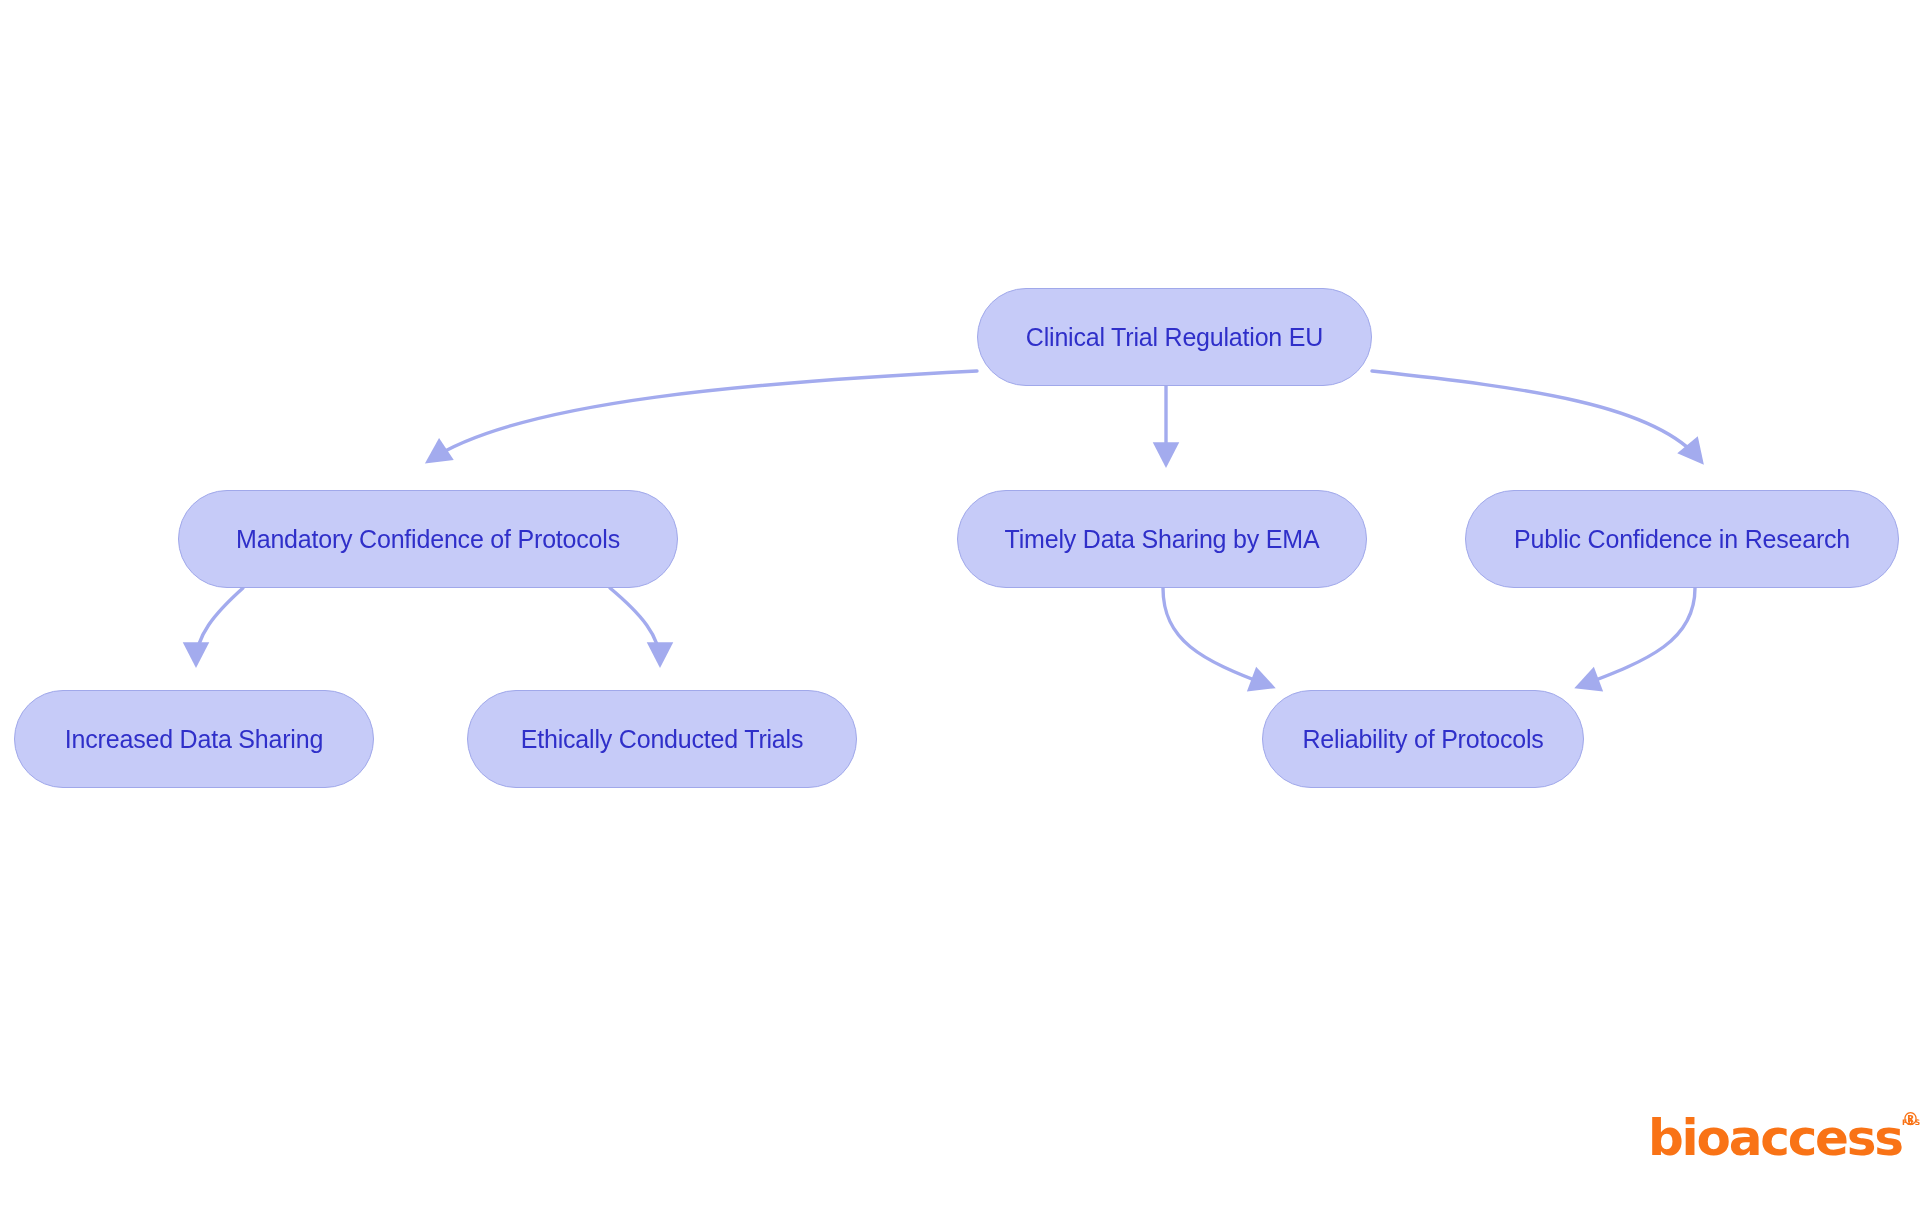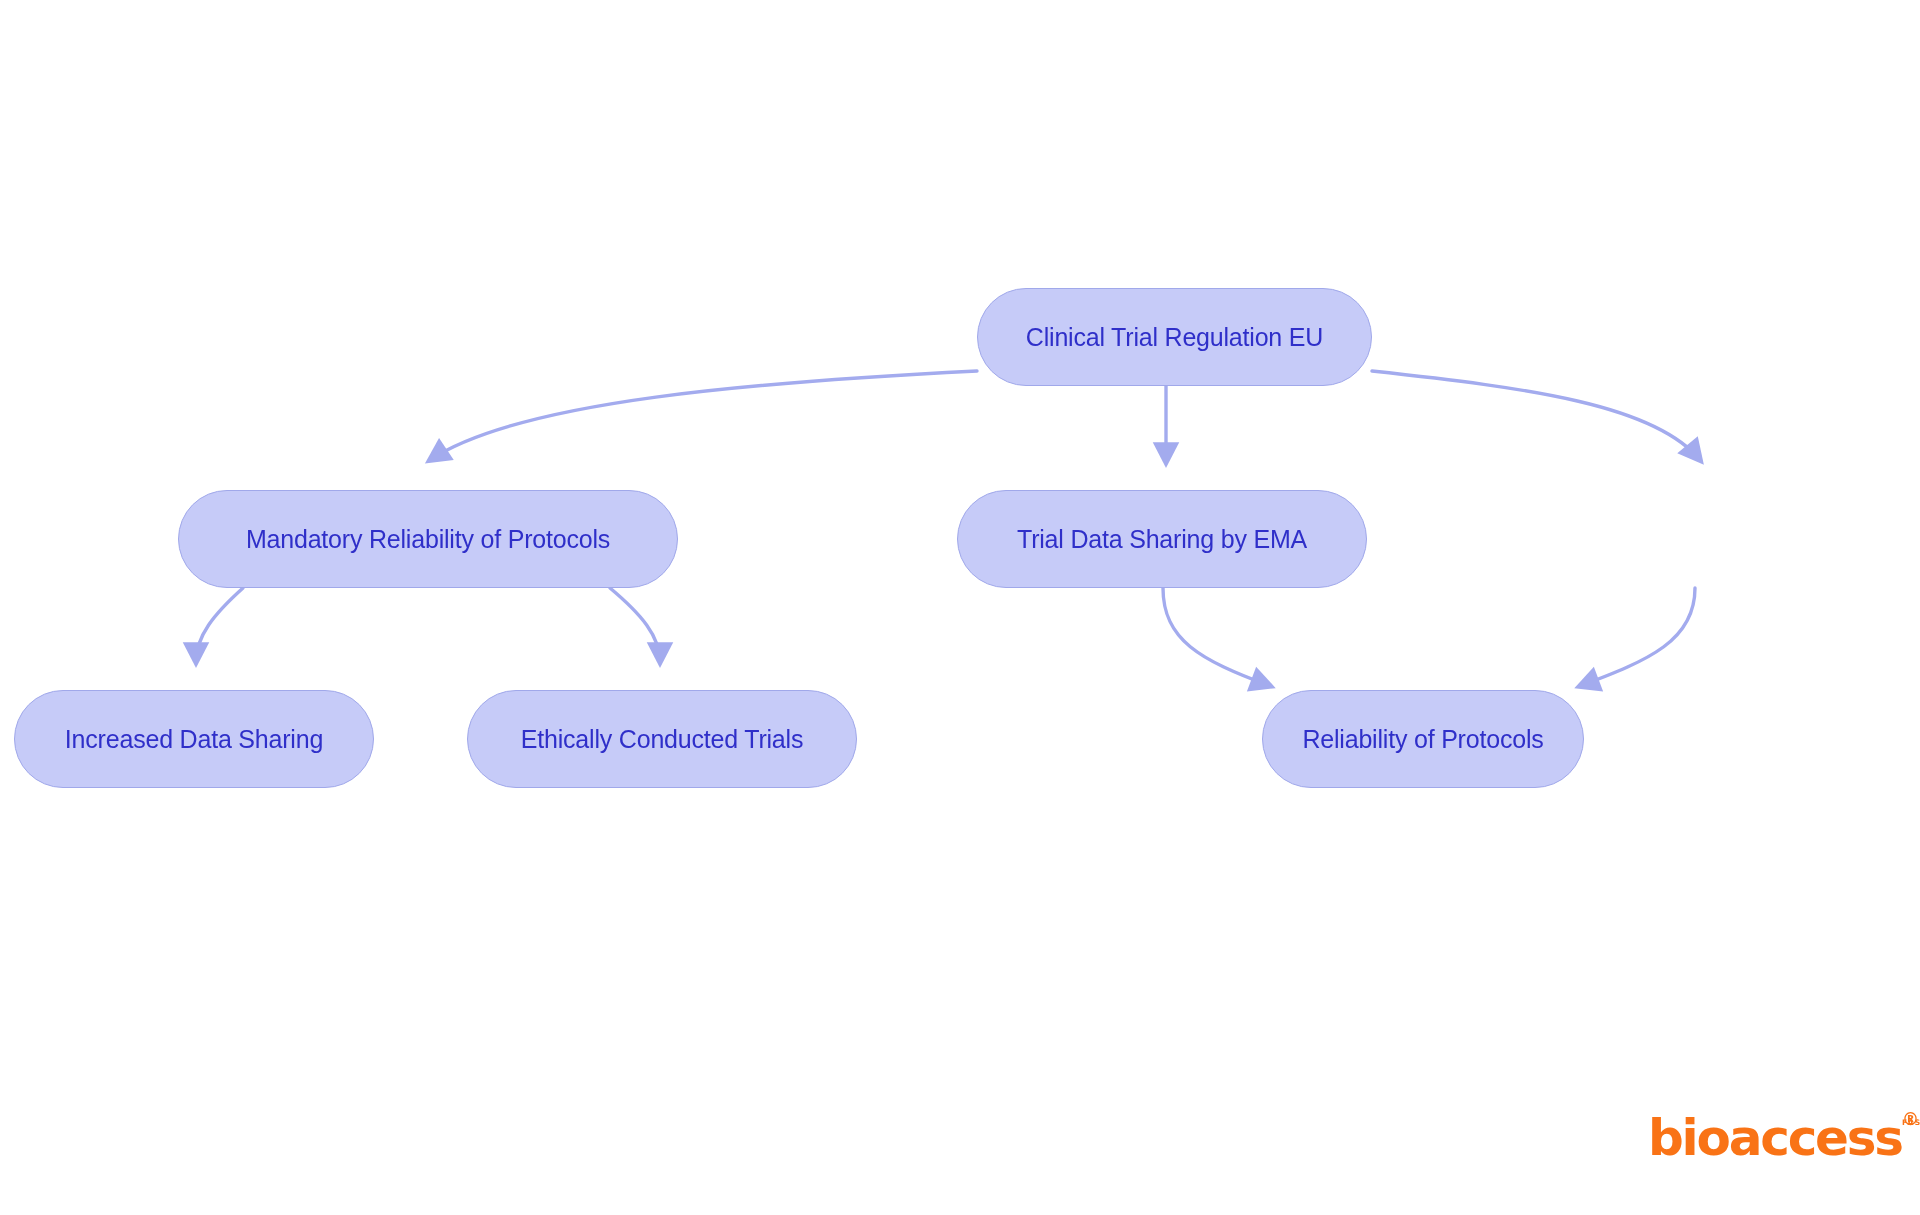--- a/index.html
+++ b/index.html
@@ -117,27 +117,30 @@
     <path d="M 1163,588 C 1163,640 1200,660 1270,686" fill="none" stroke="#a3abee" stroke-width="3.4" stroke-linecap="round" marker-end="url(#arrowhead)"></path>
 
     <path d="M 1695,588 C 1695,640 1650,660 1580,686" fill="none" stroke="#a3abee" stroke-width="3.4" stroke-linecap="round" marker-end="url(#arrowhead)"></path>
   </svg>
 
   <div class="flow-node" style="left:977px; top:288px; width:395px; height:98px;">
     <span class="node-label">Clinical Trial Regulation EU</span>
   </div>
 
   <div class="flow-node" style="left:178px; top:490px; width:500px; height:98px;">
-    <span class="node-label">Mandatory Reliability of Protocols</span>
+    <span class="node-label">Mandatory Confidence of Protocols</span>
   </div>
 
   <div class="flow-node" style="left:957px; top:490px; width:410px; height:98px;">
-    <span class="node-label">Trial Data Sharing by EMA</span>
+    <span class="node-label">Timely Data Sharing by EMA</span>
   </div>
 
+  <div class="flow-node" style="left:1465px; top:490px; width:434px; height:98px;">
+    <span class="node-label">Public Confidence in Research</span>
+  </div>
 
   <div class="flow-node" style="left:467px; top:690px; width:390px; height:98px;">
     <span class="node-label">Ethically Conducted Trials</span>
   </div>
 
   <div class="flow-node" style="left:14px; top:690px; width:360px; height:98px;">
     <span class="node-label">Increased Data Sharing</span>
   </div>
 
   <div class="flow-node" style="left:1262px; top:690px; width:322px; height:98px;">

